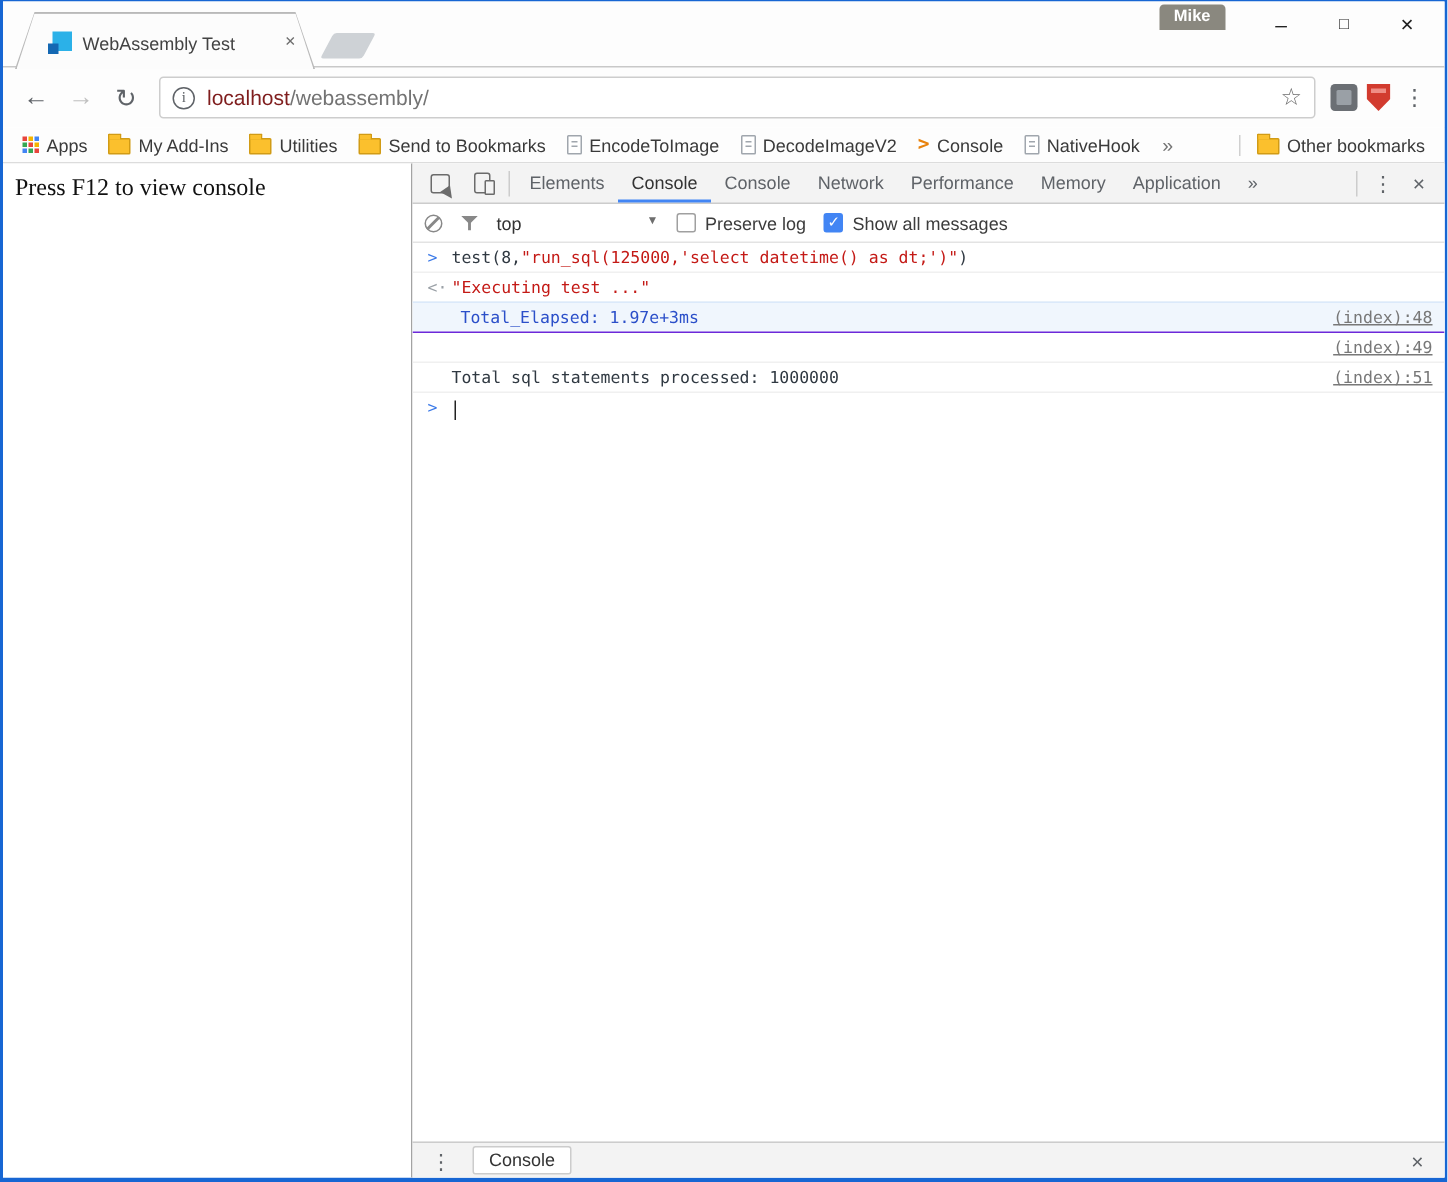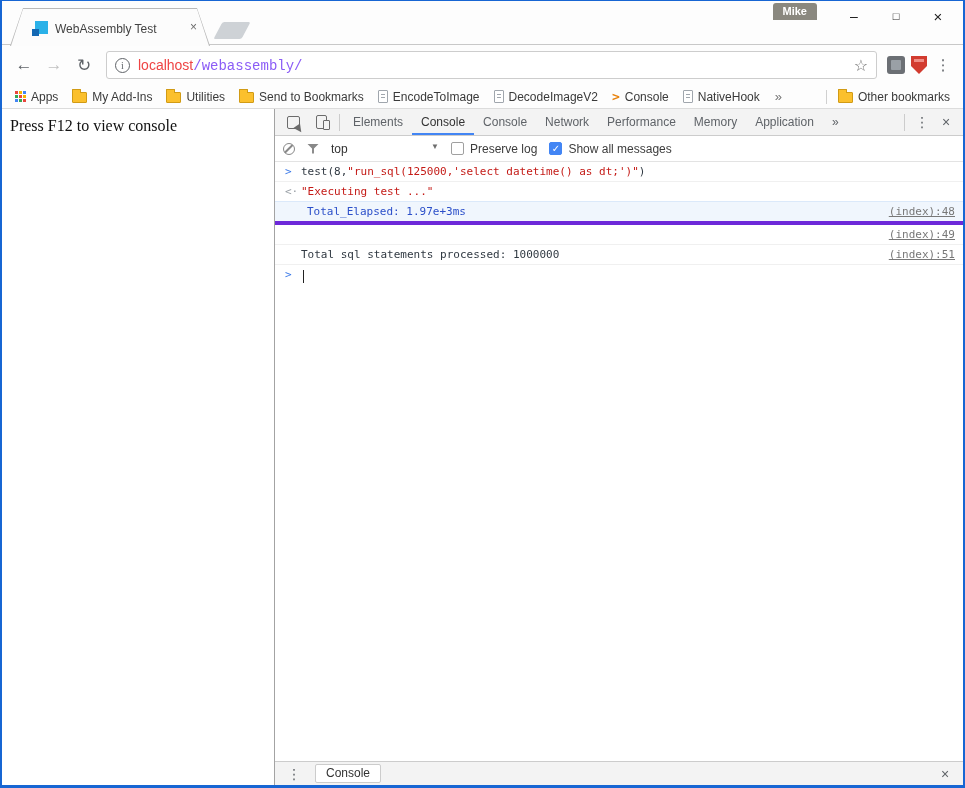--- a/index.html
+++ b/index.html
@@ -31,22 +31,22 @@
 
   
   .toolbar { height: 40px; display: flex; align-items: center; padding: 0 10px; gap: 6px; background: #fdfdfd; flex: 0 0 auto; }
   .nav-btn { width: 24px; text-align: center; font-size: 17px; color: #5f6368; }
   .nav-btn.disabled { color: #c0c0c0; }
   .omnibox { flex: 1; height: 28px; border: 1px solid #cdcdcd; border-radius: 3px; background: #fff;
              display: flex; align-items: center; padding: 0 8px; gap: 8px; margin: 0 4px; }
   .info-icon { width: 15px; height: 15px; border: 1px solid #5f6368; border-radius: 50%; color: #5f6368;
                font-size: 10px; font-family: "Liberation Serif", serif; display: flex; align-items: center; justify-content: center; }
   .url { font-size: 14px; white-space: nowrap; overflow: hidden; flex: 1; }
-  .url .host { color: #ef4444; }
-  .url .path { color: #8b5cf6; font-family: Liberation Mono, monospace; }
+  .url .host { color: #7f1d1d; }
+  .url .path { color: #737373; }
   .star-icon { font-size: 16px; color: #6e6e6e; }
   .ext-icon1 { width: 18px; height: 18px; background: #6b6f74; border-radius: 3px; position: relative; }
   .ext-icon1::after { content: ""; position: absolute; inset: 4px; background: #9aa0a6; border-radius: 1px; }
   .ublock-icon { width: 16px; height: 18px; background: #d23b2f;
                  clip-path: polygon(0 0, 100% 0, 100% 55%, 50% 100%, 0 55%); position: relative; }
   .ublock-icon::after { content: ""; position: absolute; left: 3px; top: 3px; right: 3px; height: 3px; background: #ef8d85; }
   .menu-dots { font-size: 15px; color: #5f6368; width: 20px; text-align: center; }
 
   
   .bookmarks { height: 24px; display: flex; align-items: center; padding: 0 6px; background: #fdfdfd;
@@ -109,21 +109,21 @@
   .chk.unchecked { border: 1px solid #a0a0a0; background: #fff; }
   .chk.checked { background: #4285f4; border: 1px solid #4285f4; color: #fff; font-size: 10px; line-height: 13px; }
 
   .console-messages { flex: 1; overflow: hidden; font-family: "DejaVu Sans Mono", monospace; font-size: 11px; background: #fff; }
   .console-row { position: relative; min-height: 19px; padding: 3px 8px 2px 26px; border-bottom: 1px solid #f0f0f0;
                  color: #303942; display: flex; align-items: baseline; line-height: 14px; }
   .row-prefix { position: absolute; left: 10px; top: 3px; }
   .console-row.input .row-prefix, .console-row.prompt .row-prefix { color: #3a79e8; }
   .console-row.result .row-prefix { color: #9aa0a6; }
   .code-string, .console-row.result .msg-text { color: #c41a16; }
-  .console-row.info { background: #f0f6fd; border-bottom: 4px solid #6d28d9; border-top: 1px solid #dbe9fa; margin-top: -1px; padding-left: 32px; }
+  .console-row.info { background: #f0f6fd; border-bottom: 1px solid #6d28d9; border-top: 1px solid #dbe9fa; margin-top: -1px; padding-left: 32px; }
   .console-row.info .msg-text { color: #2b4fc9; }
   .log-link { margin-left: auto; color: #787878; text-decoration: underline; padding-left: 12px; white-space: nowrap; }
   .console-row.prompt { border-bottom: none; }
   .caret { display: inline-block; width: 1px; height: 13px; background: #222; margin-left: 2px; transform: translateY(2px); }
 
   .drawer { height: 24px; background: #f3f3f3; border-top: 1px solid #ccc; display: flex; align-items: center;
             padding: 0 8px; gap: 10px; flex: 0 0 auto; }
   .drawer-tab { background: #fff; border: 1px solid #ccc; border-radius: 2px; padding: 1px 10px 2px;
                 font-size: 12px; color: #333; }
   .drawer-close { margin-left: auto; color: #5f6368; font-size: 14px; width: 20px; text-align: center; }

